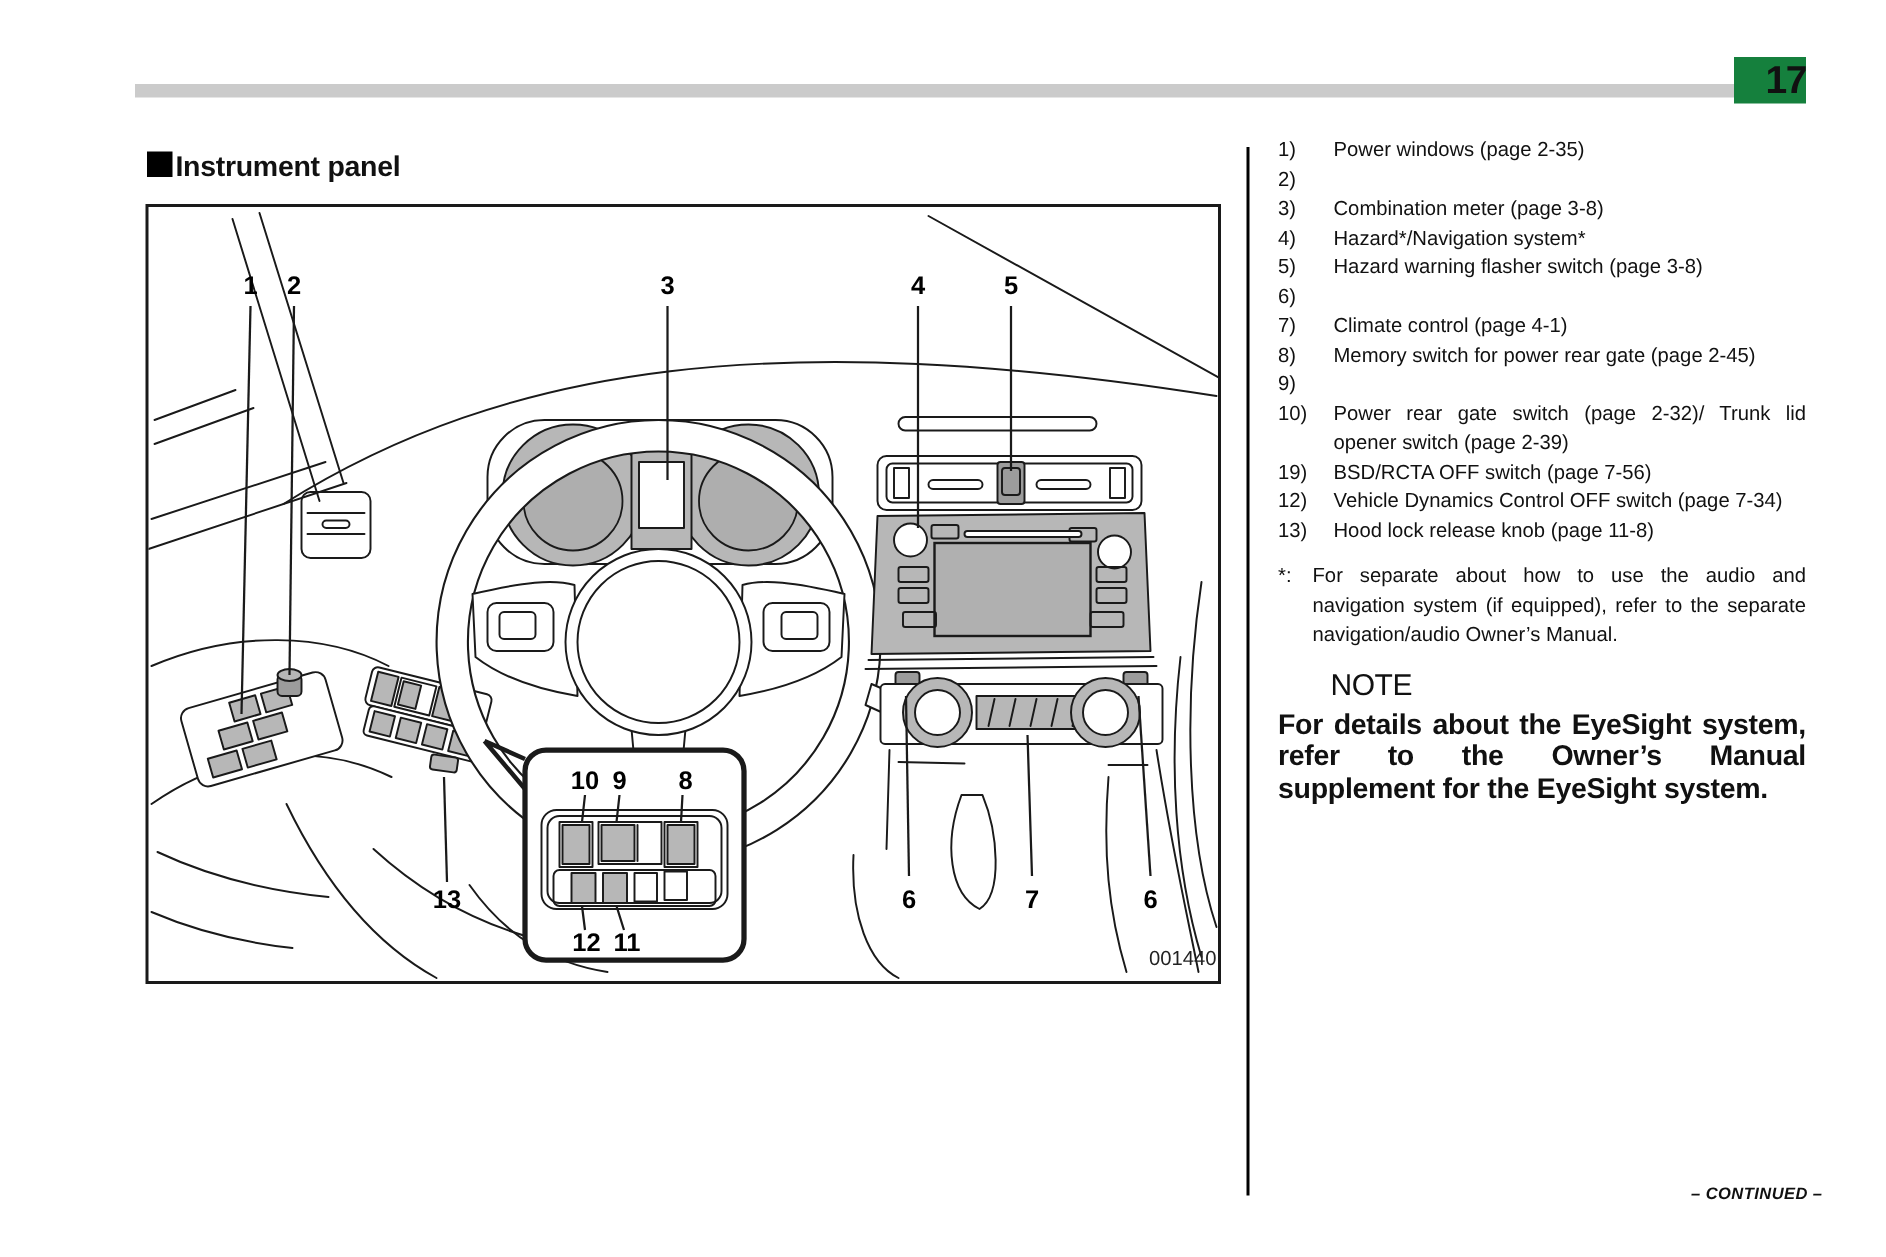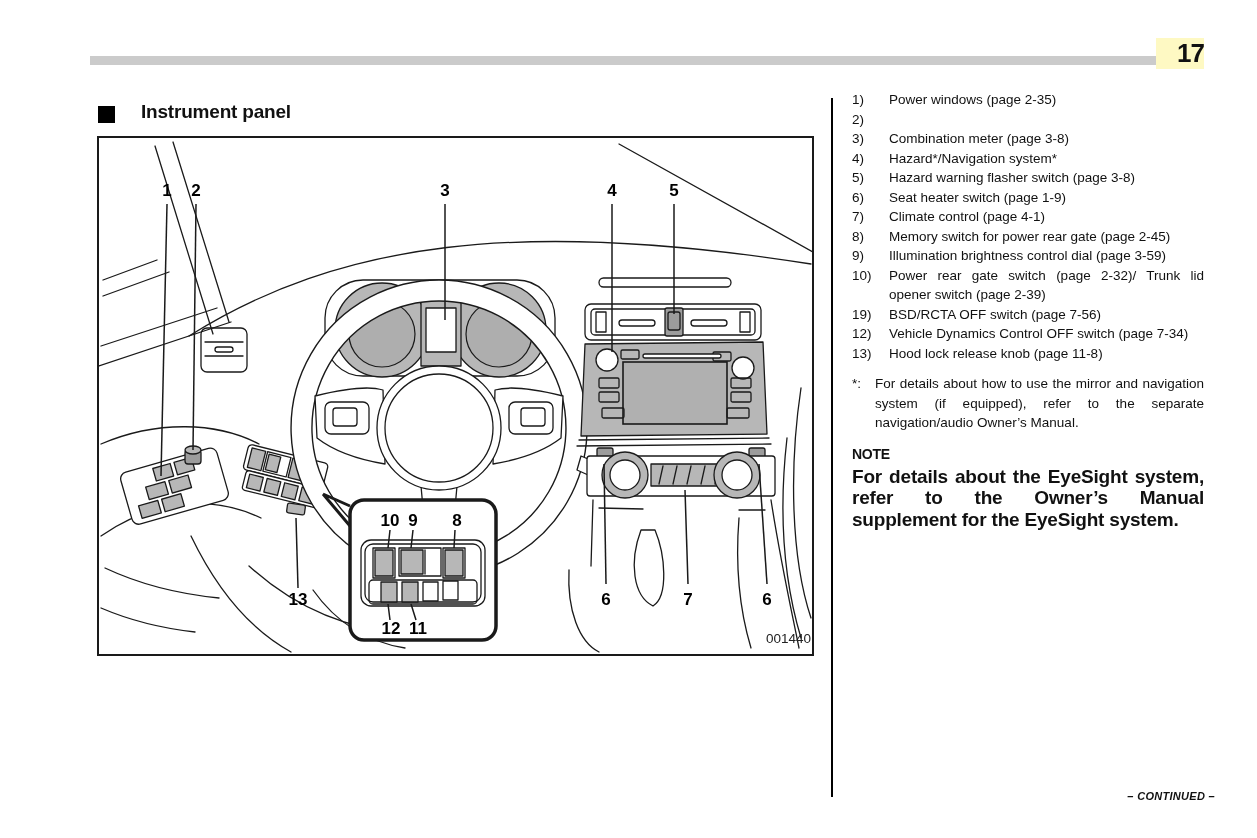--- a/index.html
+++ b/index.html
@@ -4,41 +4,41 @@
 <style>
   html,body{margin:0;padding:0;}
   body{
     width:1257px;height:838px;position:relative;background:#ffffff;
     font-family:"Liberation Sans","DejaVu Sans",sans-serif;color:#111;
     overflow:hidden;
   }
   
   .header-bar{position:absolute;left:90px;top:56px;width:1078px;height:9px;background:#cbcbcb;}
   .page-number{position:absolute;left:1156px;top:38px;width:44px;text-align:right;
-    font-size:26px;font-weight:bold;letter-spacing:-1px;background:#fef9c3;padding-left:4px;}
-  
-  .section-heading{position:absolute;left:98px;top:101px;display:flex;align-items:flex-end;gap:26px;}
+    font-size:26px;font-weight:bold;letter-spacing:-1px;background:#15803d;padding-left:4px;}
+  
+  .section-heading{position:absolute;left:98px;top:101px;display:flex;align-items:flex-start;gap:2px;}
   .section-bullet{width:17px;height:17px;background:#000;display:inline-block;}
   .section-title{font-size:19px;font-weight:bold;letter-spacing:-0.2px;}
   
   .diagram-frame{position:absolute;left:97px;top:136px;width:717px;height:520px;
     border:2px solid #1a1a1a;box-sizing:border-box;background:#fff;}
   .diagram-frame svg{display:block;width:100%;height:100%;}
   
   .column-divider{position:absolute;left:831px;top:98px;width:2px;height:699px;background:#000;}
   
   .right-column{position:absolute;left:852px;top:90px;width:352px;}
   .legend-list{margin:0;padding:0;list-style:none;font-size:13.5px;line-height:19.5px;}
   .legend-list li{display:flex;}
   .legend-num{flex:0 0 37px;}
   .legend-text{flex:1;text-align:justify;text-justify:inter-word;}
   .footnote{display:flex;margin-top:11px;font-size:13.5px;line-height:19.5px;}
   .footnote-marker{flex:0 0 23px;}
   .footnote-text{flex:1;text-align:justify;}
-  .note-heading{margin-top:13px;font-size:14px;font-weight:bold;letter-spacing:-0.3px;}
+  .note-heading{margin-top:13px;font-size:20px;font-weight:normal;letter-spacing:-0.3px;margin-left:35px;}
   .note-body{margin-top:4px;font-size:19px;font-weight:bold;line-height:21.5px;
     text-align:justify;letter-spacing:-0.2px;}
   
   .continued{position:absolute;right:42px;top:790px;font-size:11px;font-weight:bold;
     font-style:italic;letter-spacing:0.3px;}
   
   .ln{fill:none;stroke:#1a1a1a;stroke-width:1.3;stroke-linecap:round;stroke-linejoin:round;}
   .ln2{fill:#ffffff;stroke:#1a1a1a;stroke-width:1.3;stroke-linejoin:round;}
   .gray{fill:#b7b7b7;stroke:#1a1a1a;stroke-width:1.3;stroke-linejoin:round;}
   .dgray{fill:#9c9c9c;stroke:#1a1a1a;stroke-width:1.3;}
@@ -254,33 +254,31 @@
     <li>
         <span class="legend-num">4)</span>
         <span class="legend-text">Hazard*/Navigation system*</span>
       </li>
     <li>
         <span class="legend-num">5)</span>
         <span class="legend-text">Hazard warning flasher switch (page 3-8)</span>
       </li>
     <li>
         <span class="legend-num">6)</span>
-        <span class="legend-text">Seat heater switch (page 1-9)</span>
       </li>
     <li>
         <span class="legend-num">7)</span>
         <span class="legend-text">Climate control (page 4-1)</span>
       </li>
     <li>
         <span class="legend-num">8)</span>
         <span class="legend-text">Memory switch for power rear gate (page 2-45)</span>
       </li>
     <li>
         <span class="legend-num">9)</span>
-        <span class="legend-text">Illumination brightness control dial (page 3-59)</span>
       </li>
     <li>
         <span class="legend-num">10)</span>
         <span class="legend-text">Power rear gate switch (page 2-32)/ Trunk lid opener switch (page 2-39)</span>
       </li>
     <li>
         <span class="legend-num">19)</span>
         <span class="legend-text">BSD/RCTA OFF switch (page 7-56)</span>
       </li>
     <li>
@@ -288,20 +286,20 @@
         <span class="legend-text">Vehicle Dynamics Control OFF switch (page 7-34)</span>
       </li>
     <li>
         <span class="legend-num">13)</span>
         <span class="legend-text">Hood lock release knob (page 11-8)</span>
       </li>
   </ol>
 
   <div class="footnote">
     <span class="footnote-marker">*:</span>
-    <span class="footnote-text">For details about how to use the mirror and navigation system (if equipped), refer to the separate navigation/audio Owner’s Manual.</span>
+    <span class="footnote-text">For separate about how to use the audio and navigation system (if equipped), refer to the separate navigation/audio Owner’s Manual.</span>
   </div>
 
   <div class="note-heading">NOTE</div>
   <div class="note-body">For details about the EyeSight system, refer to the Owner’s Manual supplement for the EyeSight system.</div>
 </div>
 
 <div class="continued">– CONTINUED –</div>
 
 </body></html>

